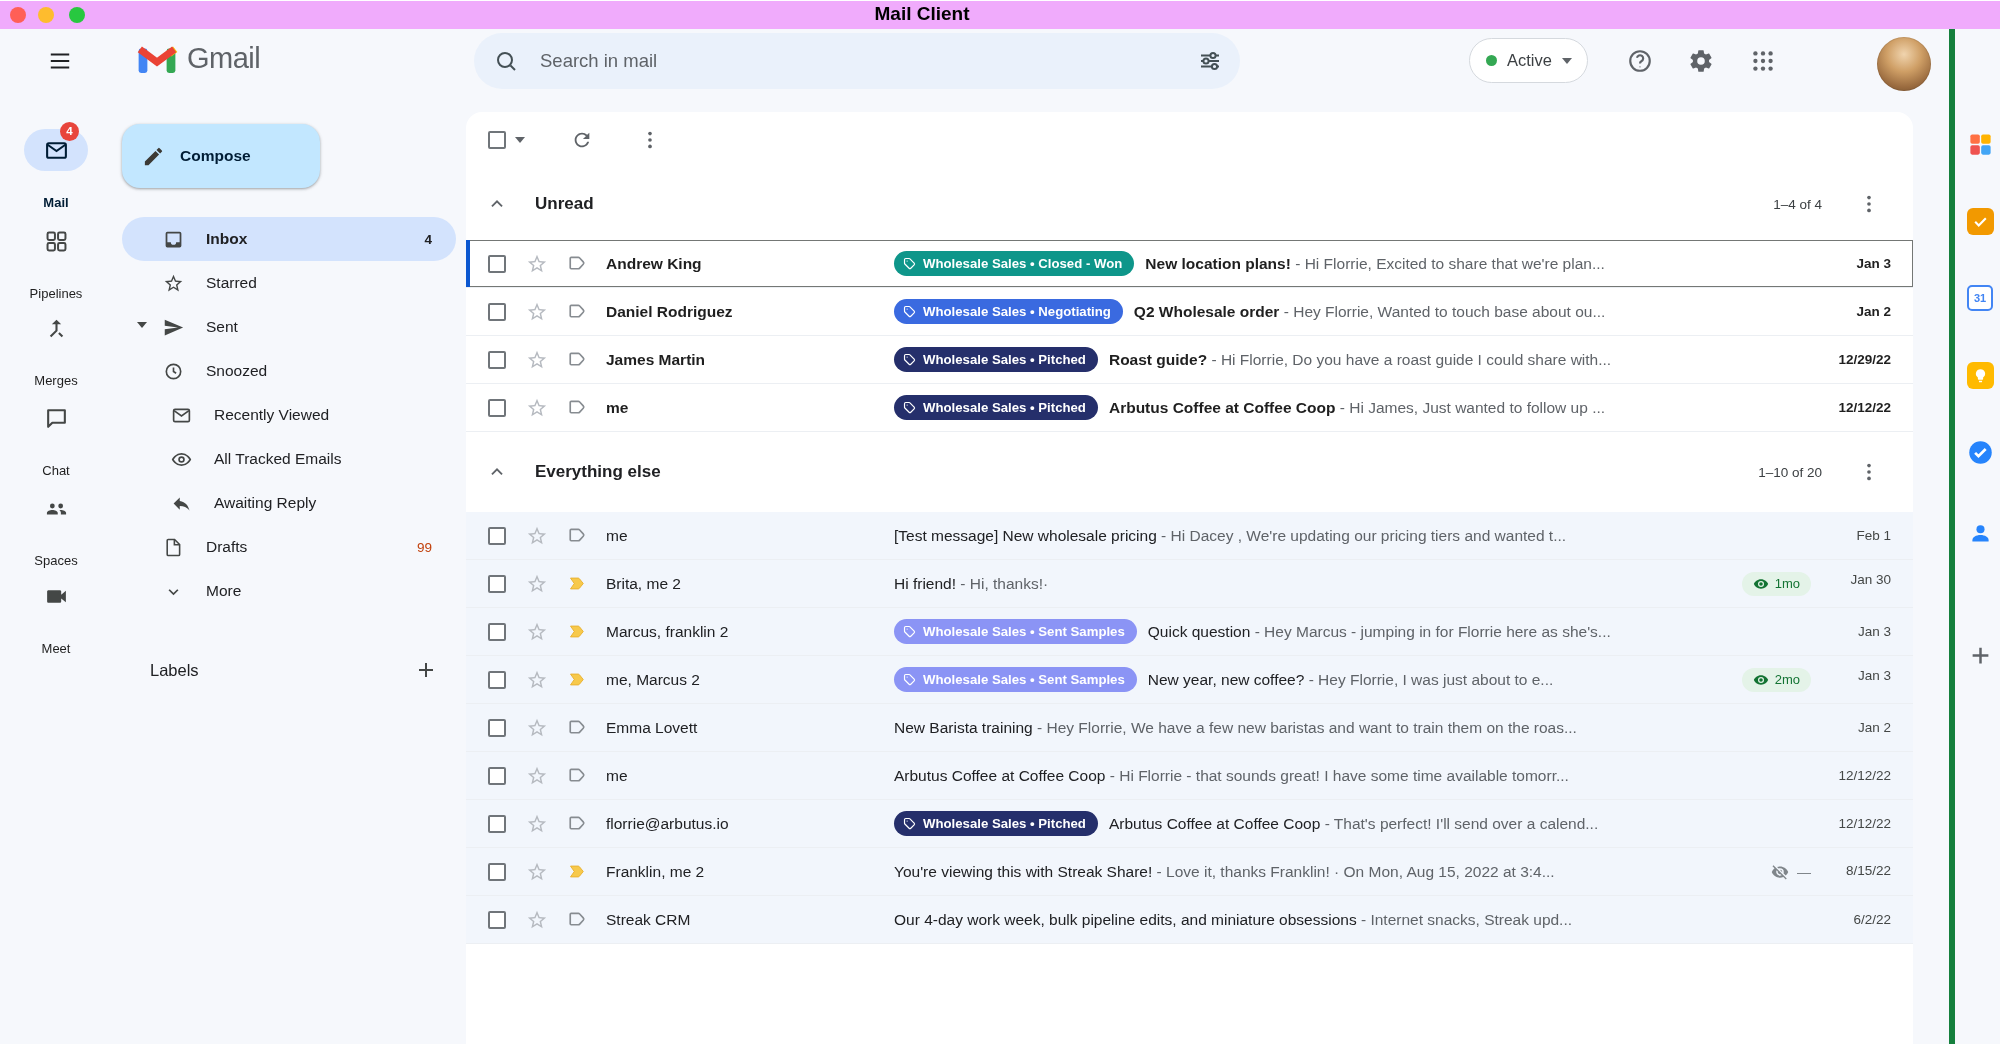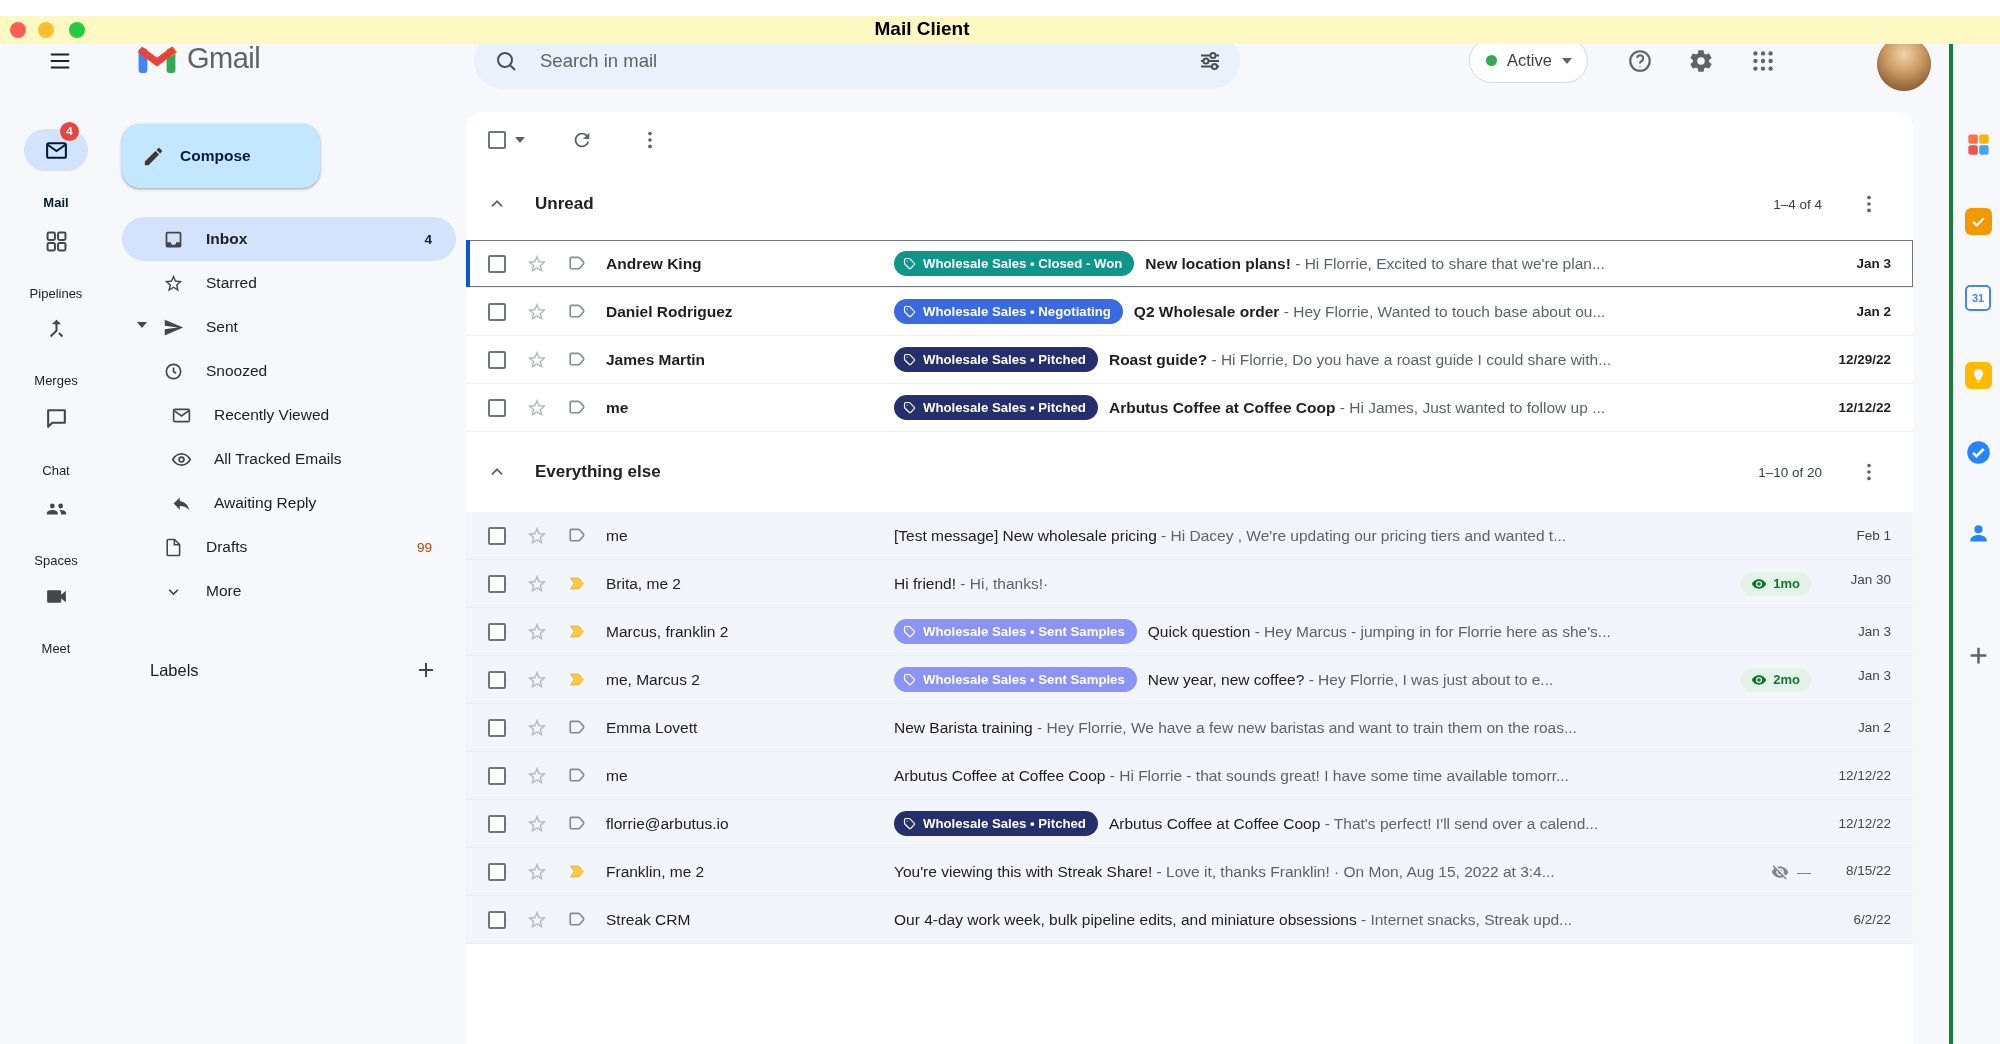--- a/index.html
+++ b/index.html
@@ -1,20 +1,20 @@
 <!DOCTYPE html>
 <html><head>
 <meta charset="utf-8">
 <style>
   * { box-sizing: border-box; margin: 0; padding: 0; }
   html,body { width:2000px; height:1044px; overflow:hidden; }
   body { font-family:"Liberation Sans","DejaVu Sans",sans-serif; background:#fff; position:relative; color:#202124; }
 
   
-  .titlebar { position:absolute; top:16px; left:0; right:0; height:28px; background:#fef9c3; z-index:40;text-decoration:underline; }
+  .titlebar { position:absolute; top:1px; left:0; right:0; height:28px; background:#f0abfc; z-index:40;text-decoration:underline; }
   .traffic { position:absolute; top:6px; width:16px; height:16px; border-radius:50%; }
   .t-red { left:10px; background:#ff5f57; }
   .t-yellow { left:38px; background:#febc2e; }
   .t-green { left:69px; background:#28c840; }
   .window-title { position:absolute; top:0; left:46.1%; transform:translateX(-50%); line-height:26px; font-size:19px; font-weight:700; color:#000; white-space:nowrap; }
 
   
   .app { position:absolute; top:28px; left:0; right:0; bottom:0; background:#f6f8fc; }
 
   
@@ -104,27 +104,27 @@
   .row-main { flex:1; min-width:0; display:flex; align-items:center; gap:11px; }
   .badge { display:inline-flex; align-items:center; gap:7px; height:25px; padding:0 12px 0 9px; border-radius:13px; color:#fff; font-size:13.2px; font-weight:700; white-space:nowrap; flex:none; }
   .badge svg { width:13px; height:13px; }
   .line { flex:1; min-width:0; white-space:nowrap; overflow:hidden; text-overflow:ellipsis; font-size:15.5px; }
   .subject { color:#202124; }
   .snippet { color:#5f6368; }
   .row-meta { display:flex; gap:16px; margin-left:14px; flex:none; }
   .date { font-size:13.5px; color:#444746; min-width:64px; text-align:right; white-space:nowrap; }
   .mail-row.unread .sender, .mail-row.unread .subject { font-weight:700; color:#1f1f1f; }
   .mail-row.unread .date { font-weight:700; color:#1f1f1f; }
-  .seen-pill { display:inline-flex; align-items:center; gap:6px; height:24px; padding:0 11px; border-radius:12px; background:#e4f3e8; color:#137333; font-size:13px; font-weight:700; }
+  .seen-pill { display:inline-flex; align-items:center; gap:6px; height:24px; padding:0 11px; border-radius:12px; background:#e4f3e8; color:#137333; font-size:13px; font-weight:400; }
   .seen-pill svg { width:16px; height:16px; }
   .unseen { display:inline-flex; align-items:center; gap:8px; color:#80868b; font-size:14px; }
   .unseen svg { width:18px; height:18px; }
 
   
-  .rail-right { position:absolute; right:0; top:0; width:51px; bottom:0; border-left:4px solid #15803d; background:#f6f8fc; }
+  .rail-right { position:absolute; right:0; top:0; width:51px; bottom:0; border-left:6px solid #15803d; background:#f6f8fc; }
   .rr-item { position:absolute; left:0; width:50px; display:flex; justify-content:center; }
   .rr-item svg { width:27px; height:27px; }
   .sq { width:27px; height:27px; border-radius:6px; display:flex; align-items:center; justify-content:center; }
   .sq svg { width:17px; height:17px; }
   .sq.orange { background:#f29900; }
   .sq.yellow { background:#ffba00; }
   .cal-icon { width:26px; height:26px; border:2px solid #4285f4; border-radius:5px; background:#fff; color:#4285f4; font-size:11px; font-weight:700; display:flex; align-items:center; justify-content:center; }
   .plus-ic { color:#5f6368; }
 </style>
 </head>

